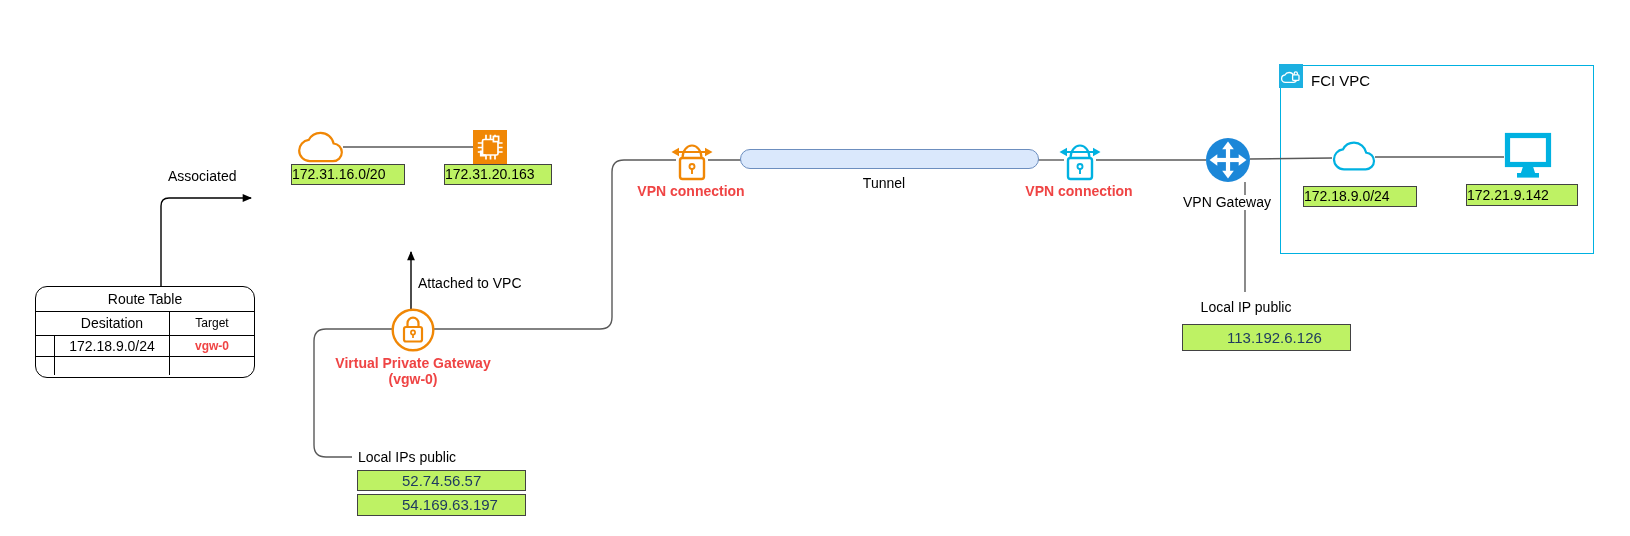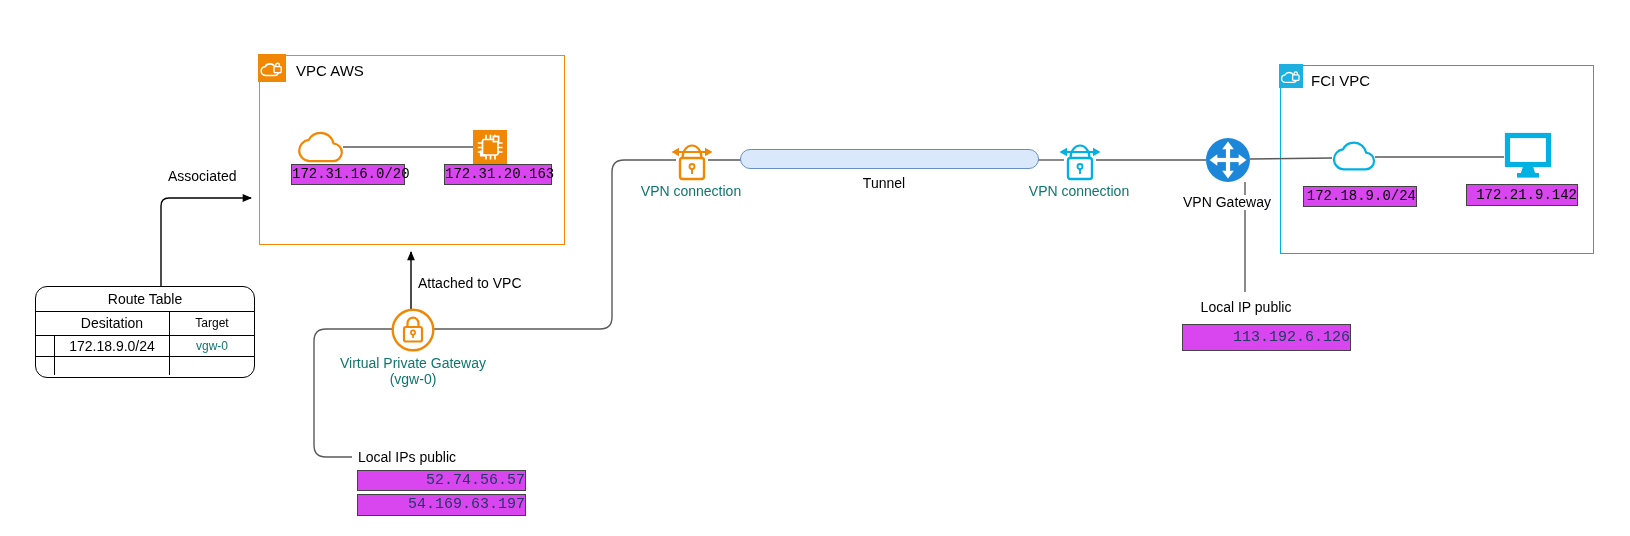--- a/index.html
+++ b/index.html
@@ -20,25 +20,25 @@
   .vpc-title{position:absolute;top:6px;font-size:15px;color:#000;white-space:nowrap;}
   .vpc-aws .vpc-title{left:36px;}
   .fci-vpc .vpc-title{left:30px;}
   
   .tunnel{position:absolute;left:740px;top:149px;width:297px;height:18px;z-index:3;
     background:#DAE8FC;border:1.3px solid #6C8EBF;border-radius:10px;}
   
   .icon{position:absolute;z-index:4;}
   
   .lbl{position:absolute;z-index:5;font-size:14px;line-height:15px;color:#000;white-space:nowrap;}
-  .navy{color:#0f766e;}
+  .navy{color:#ef4444;font-weight:bold;}
   .ctr{transform:translateX(-50%);}
   .whitebg{background:#fff;padding:0 3px;text-align:center;}
-  .ip-box{position:absolute;z-index:5;border:1.2px solid #424242;background:#d946ef;
-    text-align:right;font-size:14px;color:#000;white-space:nowrap;font-family:Liberation Mono, monospace;}
+  .ip-box{position:absolute;z-index:5;border:1.2px solid #424242;background:#bef264;
+    text-align:left;font-size:14px;color:#000;white-space:nowrap;}
   .ip-big{font-size:15px;color:#1F3B60;padding-left:44px;}
   
   .route-table{position:absolute;left:35px;top:286px;width:220px;height:92px;z-index:5;
     border:1.4px solid #000;border-radius:12px;background:#fff;box-sizing:border-box;}
   .rt-title{height:24px;line-height:24px;text-align:center;font-size:14px;color:#000;
     border-bottom:1.4px solid #000;}
   .rt-row{display:flex;box-sizing:border-box;}
   .rt-row + .rt-row{border-top:1.4px solid #000;}
   .rt-c0{width:19px;box-sizing:border-box;border-right:1.4px solid #000;}
   .rt-c1{width:115px;box-sizing:border-box;border-right:1.4px solid #000;
@@ -76,33 +76,20 @@
 
     <path class="wire" d="M 1096 160 L 1206 160"></path>
 
     <path class="wire" d="M 1250 159 L 1332 158"></path>
 
     <path class="wire" d="M 1375 157 L 1504 157"></path>
 
     <path class="wire" d="M 1245 182 L 1245 292"></path>
   </svg>
 
-  <div class="vpc-box vpc-aws">
-    <div class="corner-icon">
-      <svg width="28" height="28" viewBox="0 0 28 28">
-        <rect x="0" y="0" width="28" height="28" fill="#F08705"></rect>
-        <g transform="translate(3.2,7) scale(0.72)" fill="none" stroke="#fff" stroke-width="2.1">
-          <path d="M19.35 10.04C18.67 6.59 15.64 4 12 4 9.11 4 6.6 5.64 5.35 8.04 2.34 8.36 0 10.91 0 14c0 3.31 2.69 6 6 6h13c2.76 0 5-2.24 5-5 0-2.64-2.05-4.78-4.65-4.96z"></path>
-        </g>
-        <rect x="16" y="12.6" width="7.2" height="6.2" rx="1" fill="#F08705" stroke="#fff" stroke-width="1.4"></rect>
-        <path d="M 17.8 12.6 v -1.6 a 1.8 1.8 0 0 1 3.6 0 v 1.6" fill="none" stroke="#fff" stroke-width="1.4"></path>
-      </svg>
-    </div>
-    <div class="vpc-title">VPC AWS</div>
-  </div>
 
   <div class="icon" style="left:297px;top:131px;">
     <svg width="47" height="32" viewBox="-1 3 26 18">
       <path d="M19.35 10.04C18.67 6.59 15.64 4 12 4 9.11 4 6.6 5.64 5.35 8.04 2.34 8.36 0 10.91 0 14c0 3.31 2.69 6 6 6h13c2.76 0 5-2.24 5-5 0-2.64-2.05-4.78-4.65-4.96z" fill="#fff" stroke="#F08705" stroke-width="2.2" vector-effect="non-scaling-stroke" stroke-linejoin="round"></path>
     </svg>
   </div>
   <div class="ip-box" style="left:291px;top:164px;width:112px;height:19px;line-height:19px;">172.31.16.0/20</div>
 
   <div class="icon" style="left:473px;top:130px;">
     <svg width="34" height="34" viewBox="0 0 34 34">

